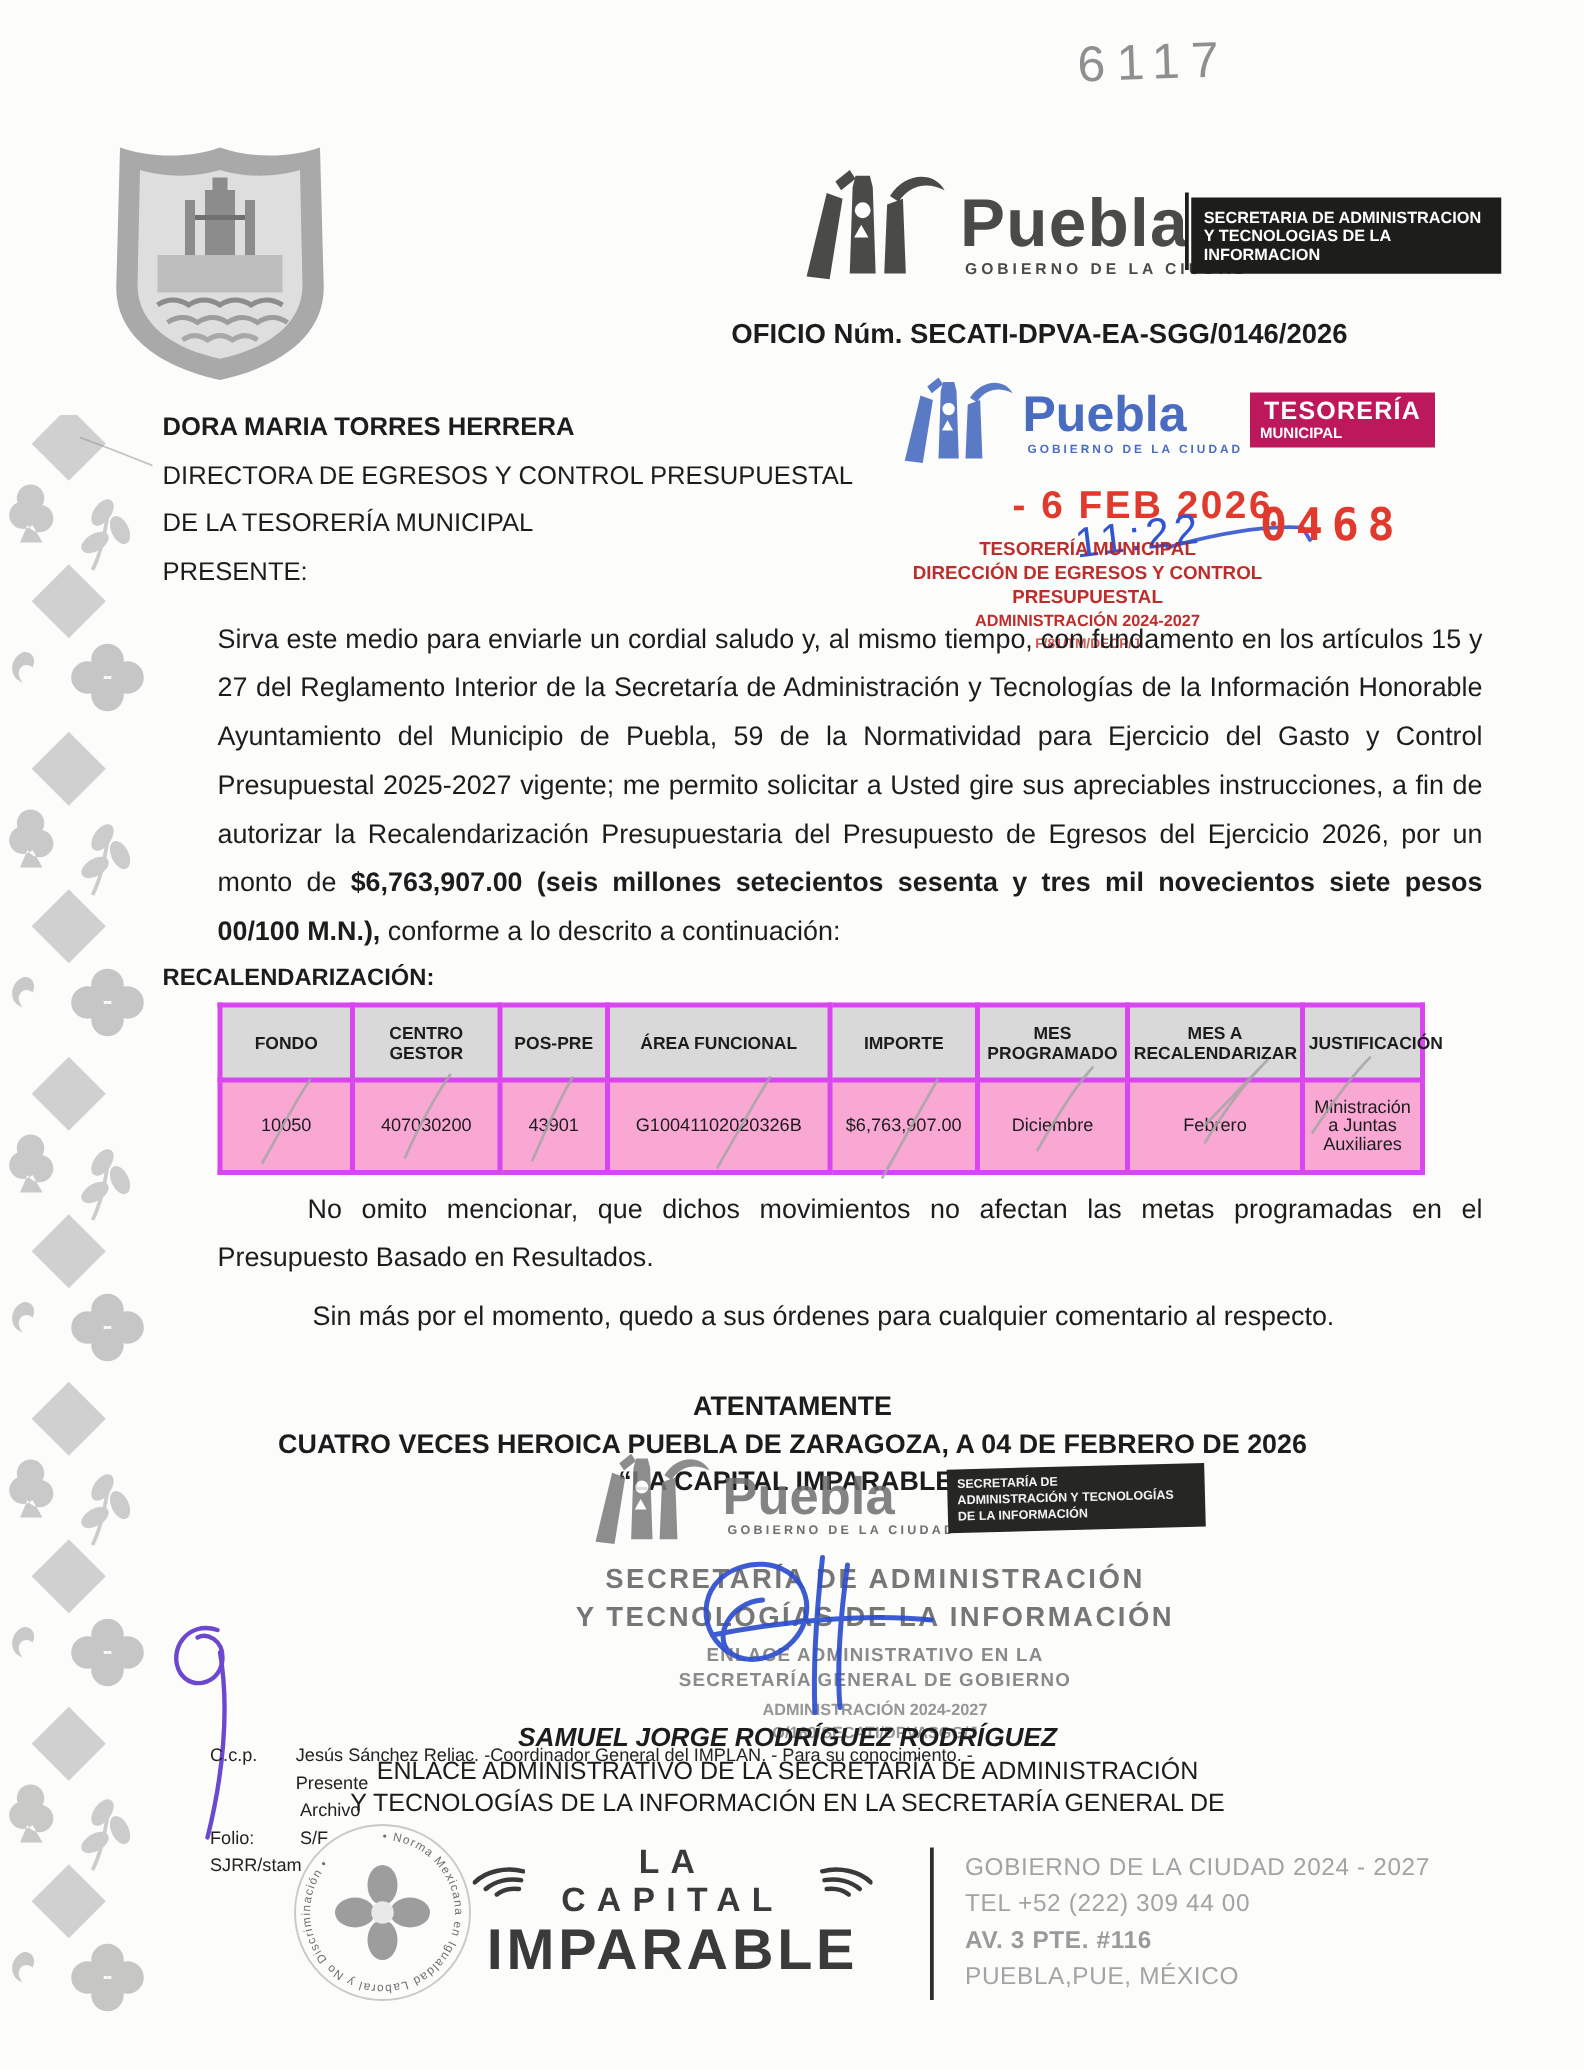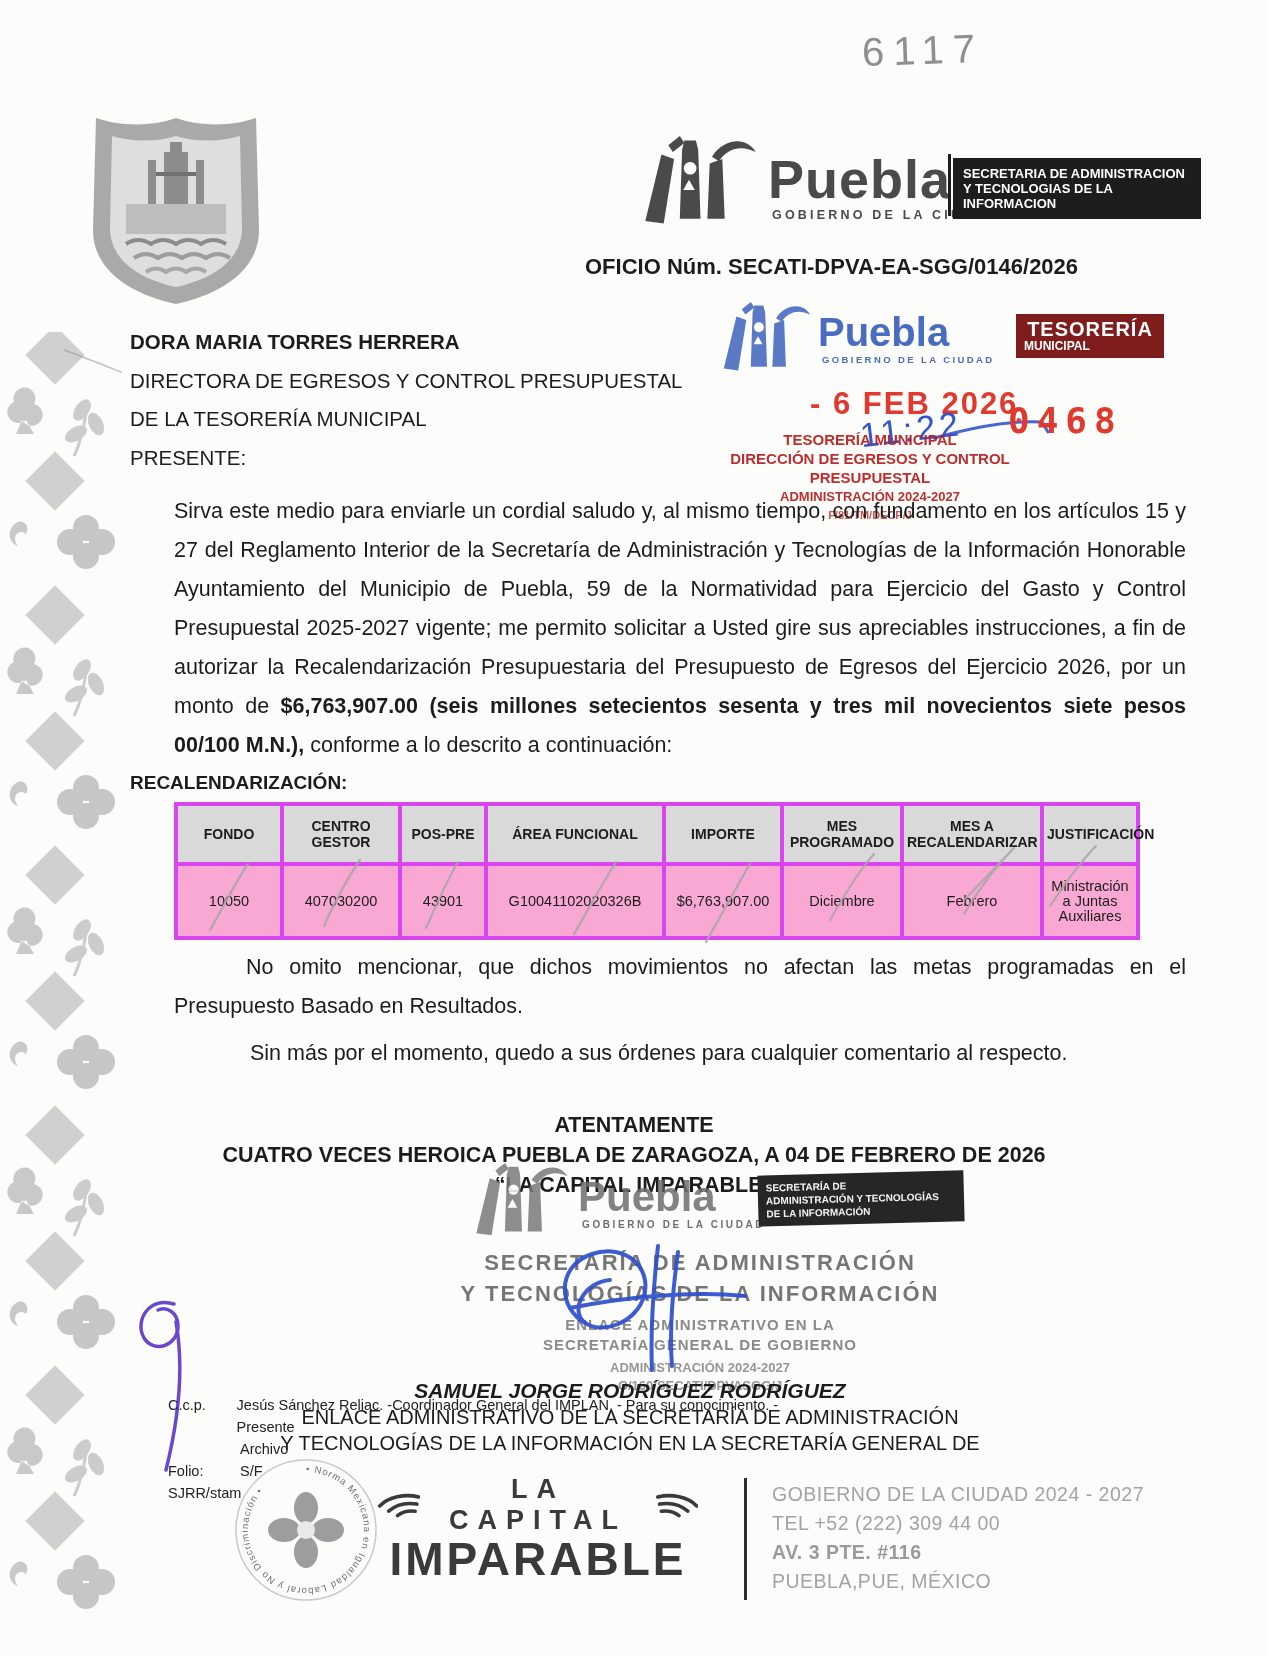--- a/index.html
+++ b/index.html
@@ -13,21 +13,21 @@
   .pencil{color:#8f8f8f;font-size:40px;letter-spacing:9px;transform:rotate(-2deg);}
   
   .brandword{font-size:54px;font-weight:bold;color:#4a4a48;letter-spacing:1px;line-height:1;}
   .brandsub{font-size:12.5px;font-weight:bold;color:#4a4a48;letter-spacing:3.2px;}
   .banner{background:#1d1d1b;color:#fff;font-weight:bold;padding:8px 10px;line-height:15px;font-size:13px;}
   .oficio{font-size:22px;font-weight:bold;}
   
   .addr{font-size:20.5px;line-height:38.5px;}
   .stampword{font-size:40px;font-weight:bold;color:#4a6cc0;line-height:1;}
   .stampsub{font-size:9.5px;font-weight:bold;color:#4a6cc0;letter-spacing:2.4px;}
-  .bluebox{background:#7f1d1d;color:#fff;text-align:center;line-height:1.05;padding:5px 8px;margin-left:16px;}
+  .bluebox{background:#be185d;color:#fff;text-align:center;line-height:1.05;padding:5px 8px;}
   .reddate{color:#e03a2e;font-weight:bold;font-size:31px;letter-spacing:2px;}
   .redfolio{color:#e03a2e;font-weight:bold;font-size:36px;letter-spacing:7px;font-family:"DejaVu Sans Mono",monospace;}
   .handblue{color:#3355cf;font-size:34px;transform:rotate(-7deg);letter-spacing:4px;}
   .stamplines{font-size:15px;font-weight:bold;color:#b91c1c;line-height:19px;text-align:center;opacity:.92;}
   .stamplines .sm{font-size:13px;}
   .stamplines .xs{font-size:11px;opacity:.8;}
   
   .body-p{font-size:21.5px;line-height:39px;width:1012px;margin-left:46px;}
   .seclabel{font-size:19px;font-weight:bold;}
   

